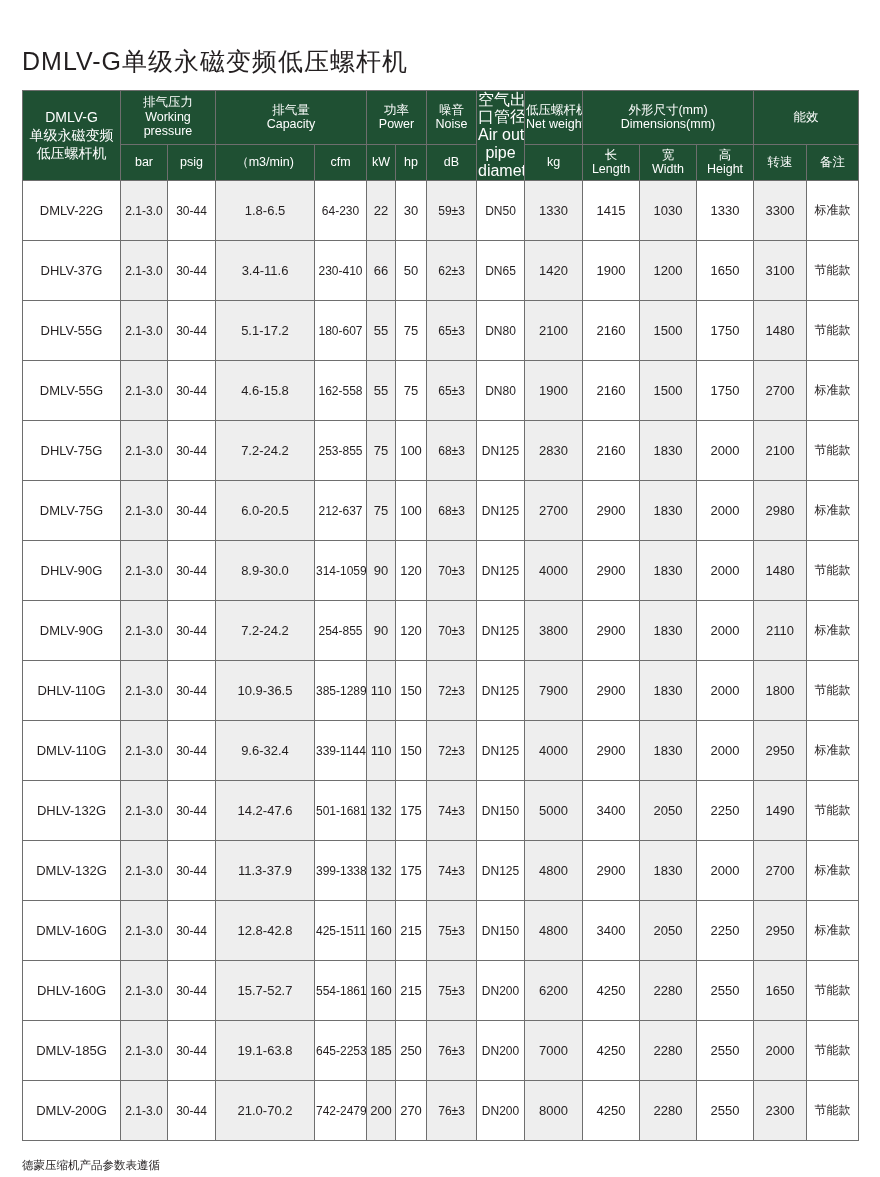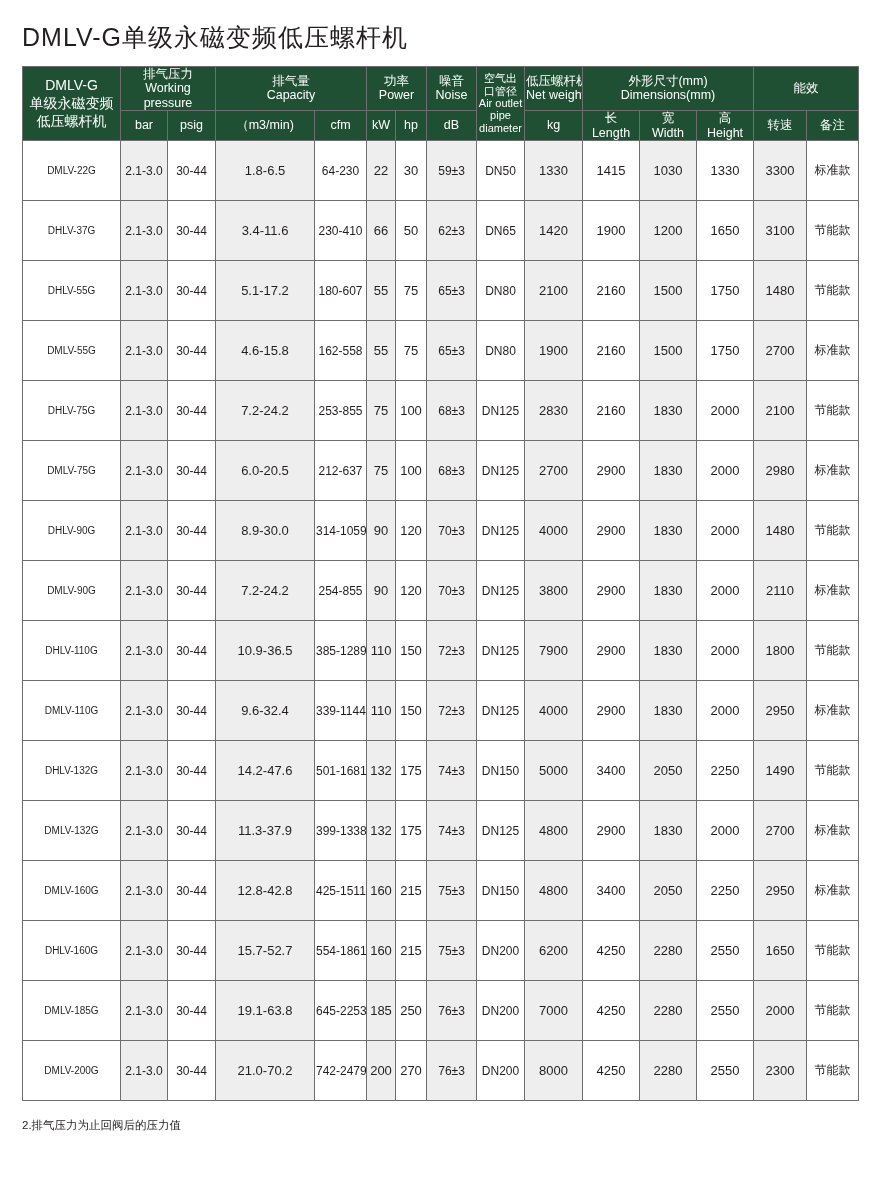--- a/index.html
+++ b/index.html
@@ -13,21 +13,21 @@
   #page {
     width: 880px; height: 1177px;
     position: relative;
     padding: 0 22px;
   }
   #title {
     font-size: 25px;
     letter-spacing: 1px;
     font-weight: 400;
     color: #231f20;
-    padding-top: 24px;
+    padding-top: 48px;
     padding-bottom: 14px;
     line-height: 1.1;
   }
   table.spec {
     width: 836px;
     border-collapse: collapse;
     table-layout: fixed;
     font-size: 12.5px;
   }
   table.spec th, table.spec td {
@@ -44,29 +44,29 @@
     border: 1px solid #ffffff;
     font-weight: 400;
     line-height: 1.16;
     font-size: 12.5px;
     padding: 3px 1px;
   }
   thead th.corner {
     line-height: 1.3;
     font-size: 14px;
   }
-  thead th.tiny { font-size: 11px; line-height: 1.12; }
+  thead th.tiny { font-size: 16px; line-height: 1.12; }
   tbody td {
     height: 60px;
     background: #ffffff;
     font-size: 13px;
     color: #231f20;
   }
   tbody td.shade { background: #eeeeee; }
-  tbody td.model { font-size: 10px; }
+  tbody td.model { font-size: 13px; }
   tbody td.small { font-size: 12px; }
   #notes {
     margin-top: 14px;
     font-size: 11.5px;
     line-height: 1.75;
     color: #231f20;
   }
   .nowrapline { white-space: nowrap; }
 </style>
 </head>
@@ -434,16 +434,17 @@
           <td>4250</td>
           <td class="shade">2280</td>
           <td>2550</td>
           <td class="shade">2300</td>
           <td class="small">节能款</td>
         </tr>
       </tbody>
   </table>
 
   <div id="notes">
+    <div class="nowrapline">德蒙压缩机产品参数表遵循</div>
     <div class="nowrapline">2.排气压力为止回阀后的压力值</div>
   </div>
 
 </div>
 
 </body></html>

